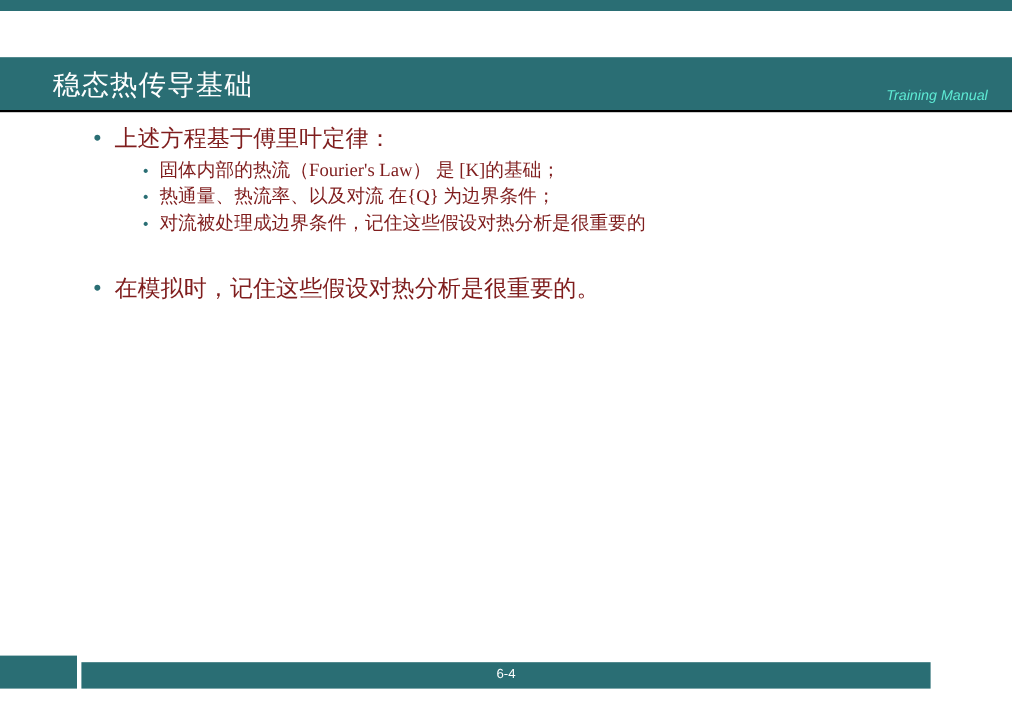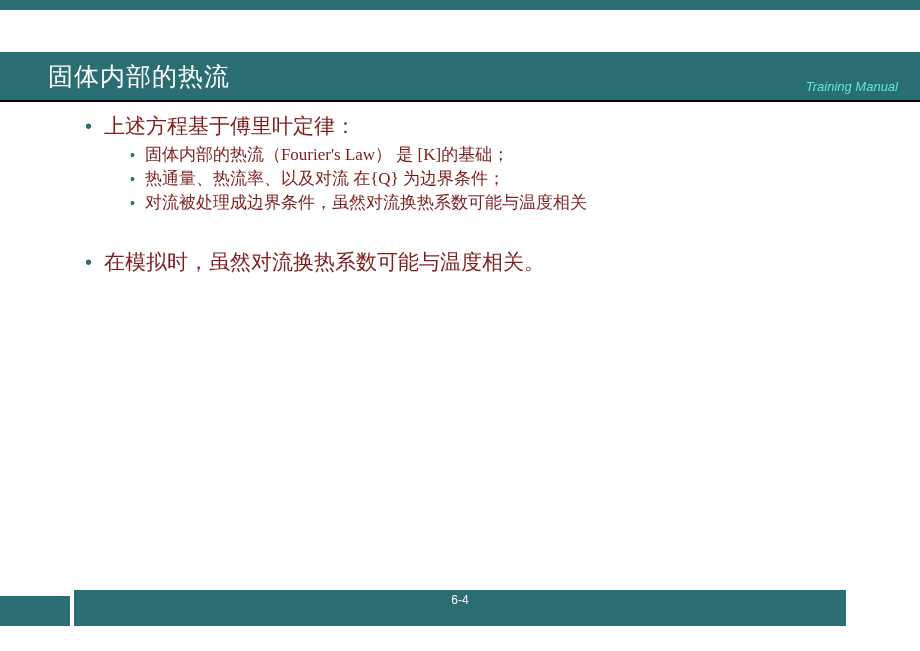--- a/index.html
+++ b/index.html
@@ -111,35 +111,35 @@
       left: 0;
       width: 70px;
       height: 30px;
       background: #2a6e74;
     }
     .footer-center {
       position: absolute;
       bottom: 25px;
       left: 74px;
       width: 772px;
-      height: 36px;
+      height: 24px;
       background: #2a6e74;
       color: #ffffff;
       text-align: center;
       font-size: 12px;
       line-height: 20px;
     }
   </style>
 </head>
 <body>
 
 <div class="top-stripe"></div>
 
 <div class="title-bar">
-  <span class="title-text">固体内部的热流</span>
+  <span class="title-text">稳态热传导基础</span>
   <span class="training-manual">Training Manual</span>
 </div>
 <div class="title-underline"></div>
 
 <div class="content">
 
   <div class="bullet-main">
     <span class="dot">•</span>
     <span class="text">上述方程基于傅里叶定律：</span>
   </div>
@@ -147,27 +147,27 @@
     <div class="bullet-sub">
       <span class="dot">•</span>
       <span class="text"> 固体内部的热流（Fourier's Law） 是 [K]的基础；</span>
     </div>
     <div class="bullet-sub">
       <span class="dot">•</span>
       <span class="text">热通量、热流率、以及对流  在{Q}  为边界条件；</span>
     </div>
     <div class="bullet-sub">
       <span class="dot">•</span>
-      <span class="text">对流被处理成边界条件，虽然对流换热系数可能与温度相关</span>
+      <span class="text">对流被处理成边界条件，记住这些假设对热分析是很重要的</span>
     </div>
   </div>
 
   <div class="gap-block"></div>
 
   <div class="bullet-main">
     <span class="dot">•</span>
-    <span class="text">在模拟时，虽然对流换热系数可能与温度相关。</span>
+    <span class="text">在模拟时，记住这些假设对热分析是很重要的。</span>
   </div>
 
 </div>
 
 <div class="footer-left"></div>
 <div class="footer-center">6-4</div>
 
 </body></html>

